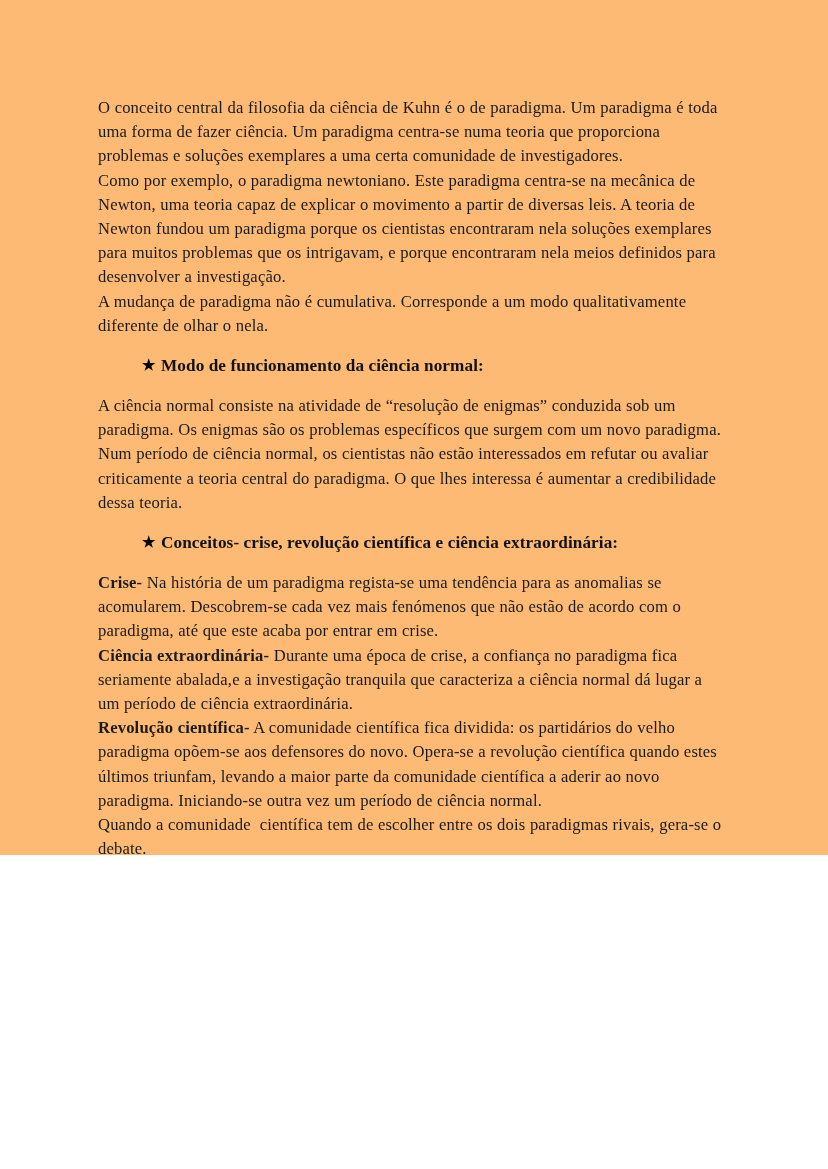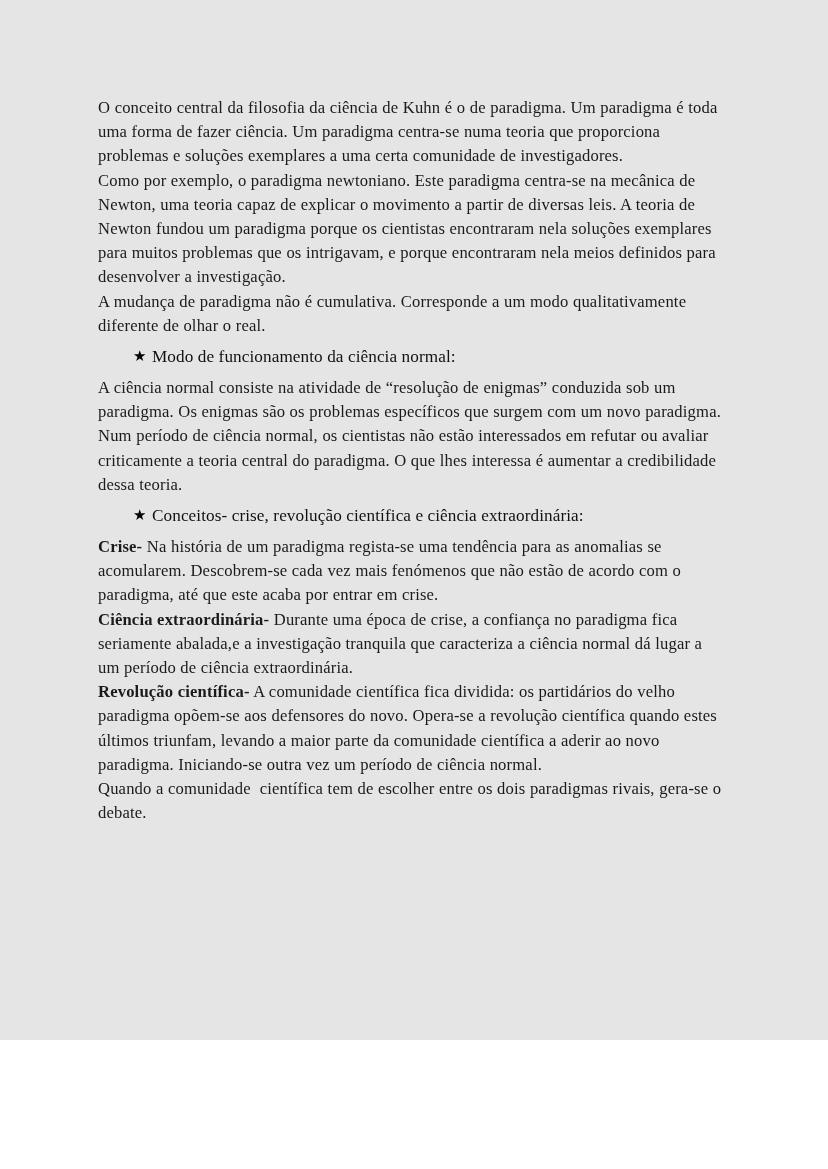--- a/index.html
+++ b/index.html
@@ -11,22 +11,22 @@
   body {
     width: 828px;
     height: 1169px;
     font-family: "Liberation Serif", "DejaVu Serif", serif;
     color: #1a1a1a;
     overflow: hidden;
   }
   .page {
     position: relative;
     width: 828px;
-    height: 1040px;
-    background: #e5e5e5;
+    height: 855px;
+    background: #fdba74;
     box-sizing: border-box;
   }
   .content {
     position: absolute;
     left: 98px;
     top: 96px;
     width: 630px;
   }
   p.para {
     margin: 0;
@@ -34,24 +34,24 @@
     line-height: 24.2px;
     text-align: left;
     letter-spacing: 0.01em;
     word-spacing: 0.01em;
     color: #1a1a1a;
   }
   .gap-block {
     margin-top: 24px;
   }
   h2.heading {
-    margin: 7px;
+    margin: 16px;
     font-size: 17.2px;
     line-height: 24px;
-    font-weight: normal;
+    font-weight: bold;
     padding-left: 28px;
     letter-spacing: 0.005em;
     color: #111111;
   }
   .heading-pre {
     margin-top: 45px;
   }
   .heading-post {
     margin-top: 21px;
   }
@@ -72,21 +72,21 @@
   }
 </style>
 </head>
 <body>
 
 <div class="page">
   <div class="content">
 
     <p class="para">O conceito central da filosofia da ciência de Kuhn é o de paradigma. Um paradigma é toda uma forma de fazer ciência. Um paradigma centra-se numa teoria que proporciona problemas e soluções exemplares a uma certa comunidade de investigadores.</p>
     <p class="para">Como por exemplo, o paradigma newtoniano. Este paradigma centra-se na mecânica de Newton, uma teoria capaz de explicar o movimento a partir de diversas leis. A teoria de Newton fundou um paradigma porque os cientistas encontraram nela soluções exemplares para muitos problemas que os intrigavam, e porque encontraram nela meios definidos para desenvolver a investigação.</p>
-    <p class="para">A mudança de paradigma não é cumulativa. Corresponde a um modo qualitativamente diferente de olhar o real.</p>
+    <p class="para">A mudança de paradigma não é cumulativa. Corresponde a um modo qualitativamente diferente de olhar o nela.</p>
 
     <h2 class="heading heading-pre"><span class="star">★</span><span>Modo de funcionamento da ciência normal:</span></h2>
 
     <p class="para heading-post">A ciência normal consiste na atividade de “resolução de enigmas” conduzida sob um paradigma. Os enigmas são os problemas específicos que surgem com um novo paradigma. Num período de ciência normal, os cientistas não estão interessados em refutar ou avaliar criticamente a teoria central do paradigma. O que lhes interessa é aumentar a credibilidade dessa teoria.</p>
 
     <h2 class="heading heading-pre"><span class="star">★</span><span>Conceitos- crise, revolução científica e ciência extraordinária:</span></h2>
 
     <p class="para heading-post"><span class="lead">Crise-</span><span class="nowrap-space"> Na história de um paradigma regista-se uma tendência para as anomalias se acomularem. Descobrem-se cada vez mais fenómenos que não estão de acordo com o paradigma, até que este acaba por entrar em crise.</span></p>
 
     <p class="para gap-block"><span class="lead">Ciência extraordinária-</span><span class="nowrap-space"> Durante uma época de crise, a confiança no paradigma fica seriamente abalada,e a investigação tranquila que caracteriza a ciência normal dá lugar a um período de ciência extraordinária.</span></p>

